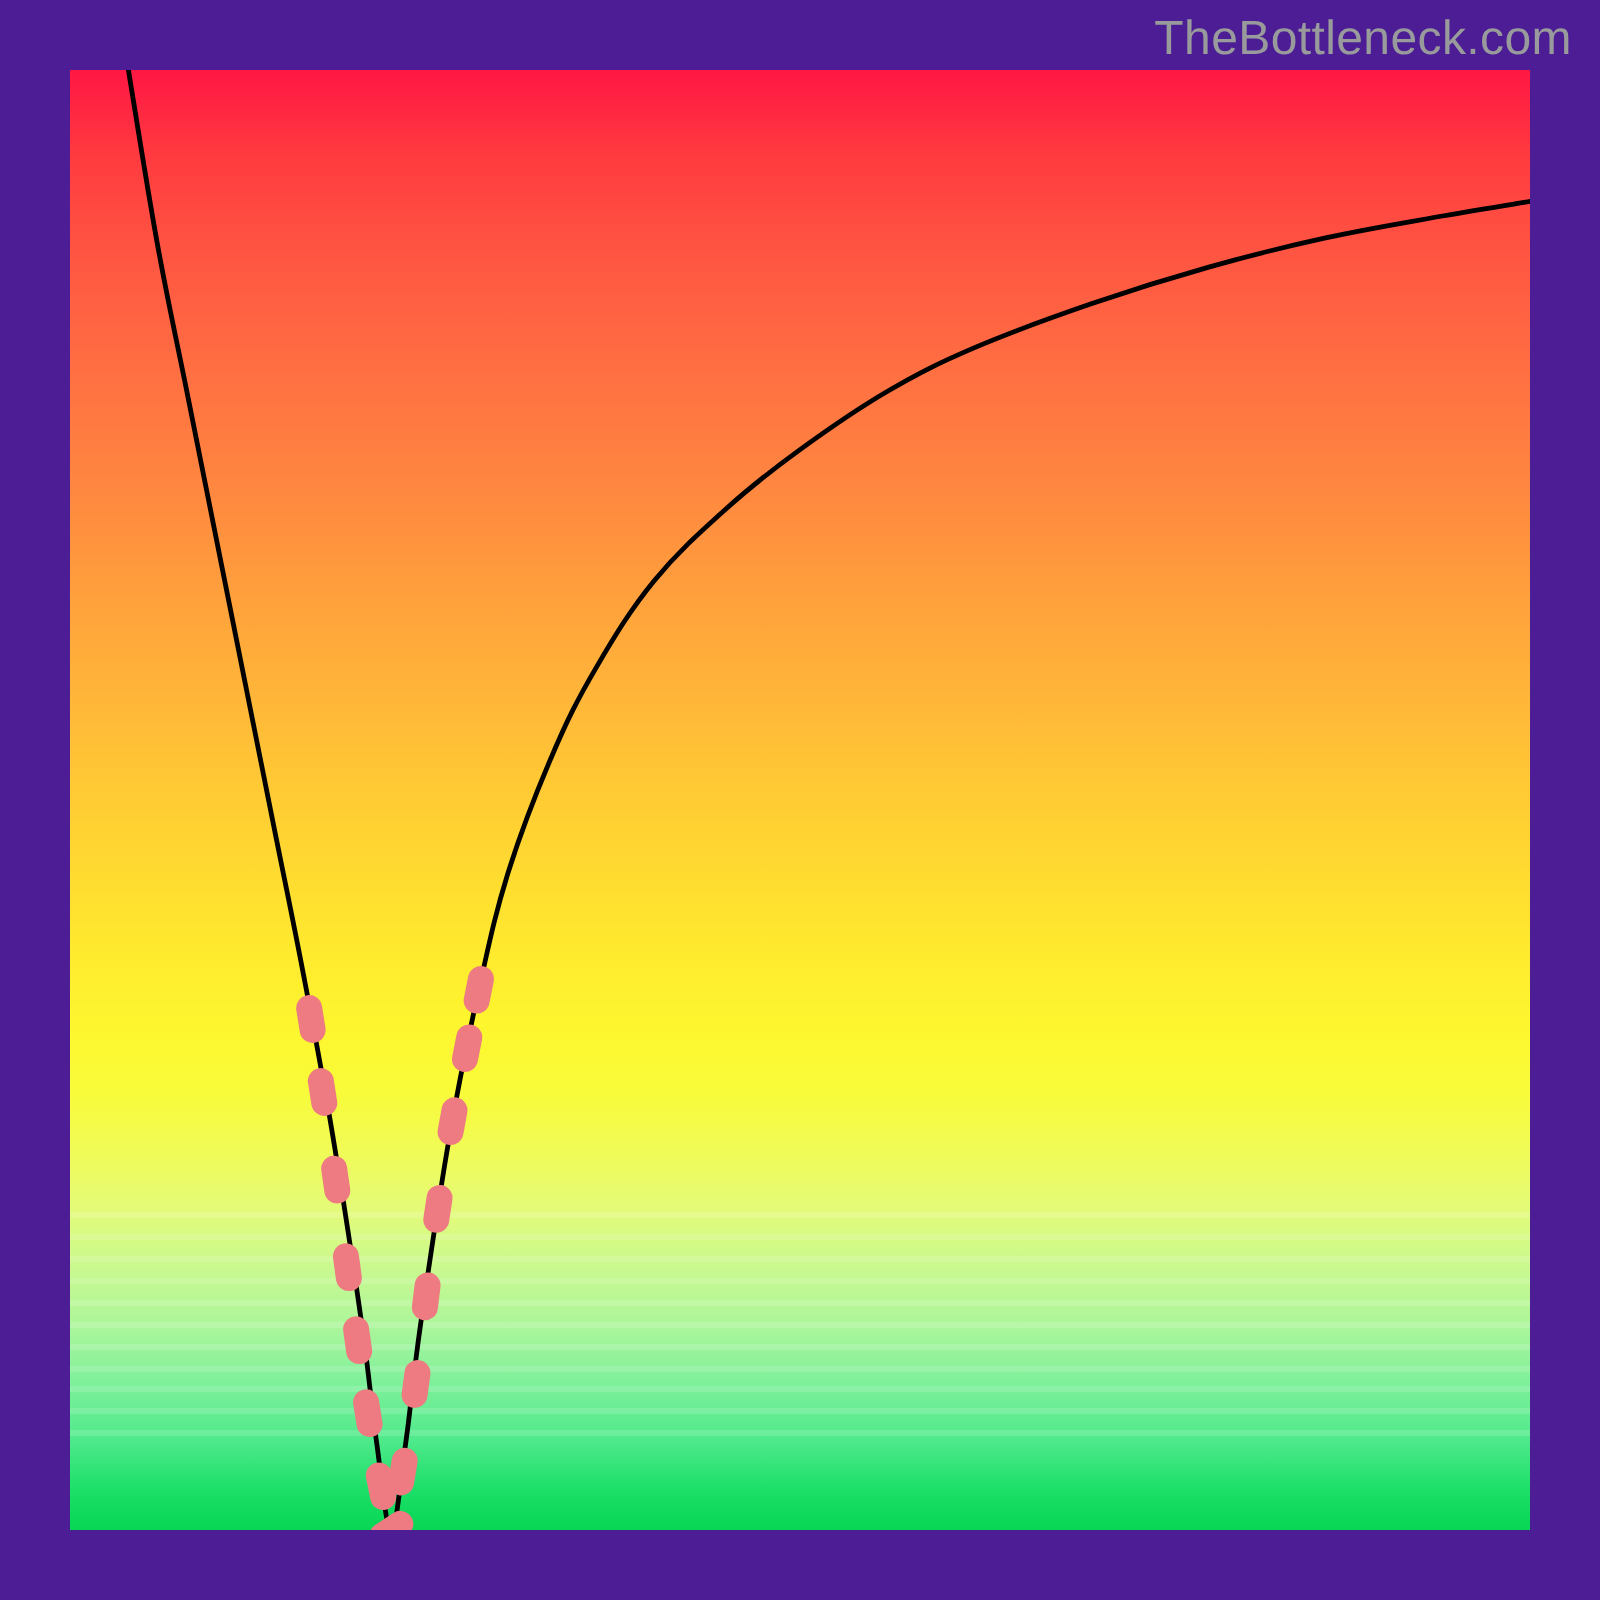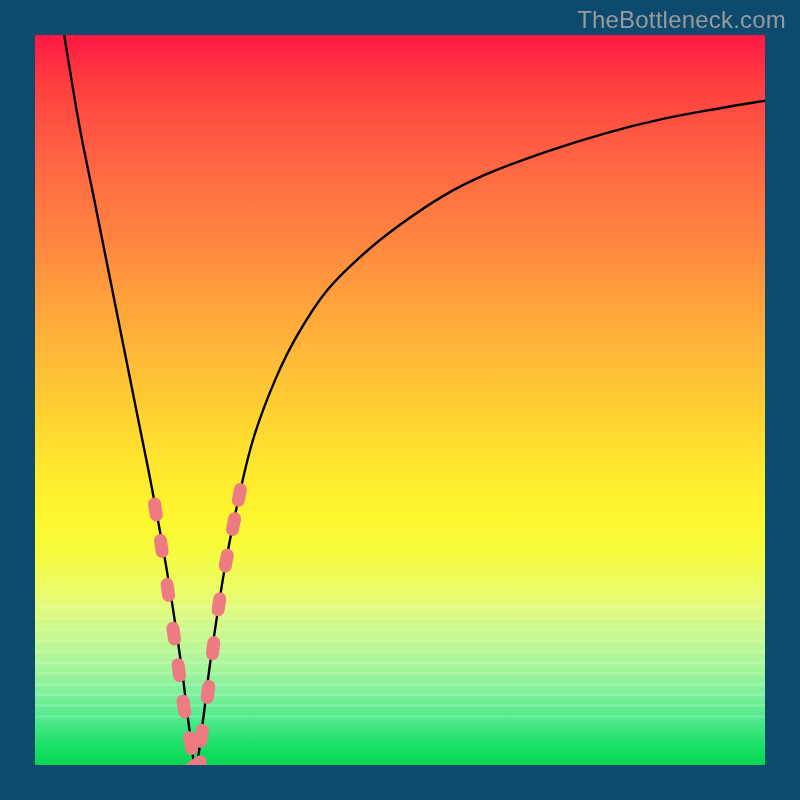--- a/index.html
+++ b/index.html
@@ -10,21 +10,21 @@
     background: #000;
     overflow: hidden;
     font-family: Arial, Helvetica, sans-serif;
   }
   .frame {
     position: absolute;
     left: 0;
     top: 0;
     width: 800px;
     height: 800px;
-    background: #0c4a6e;
+    background: #4c1d95;
   }
   .plot-area {
     position: absolute;
     left: 35px;
     top: 35px;
     width: 730px;
     height: 730px;
     
     background: linear-gradient(to bottom,
       #ff1744 0%,

